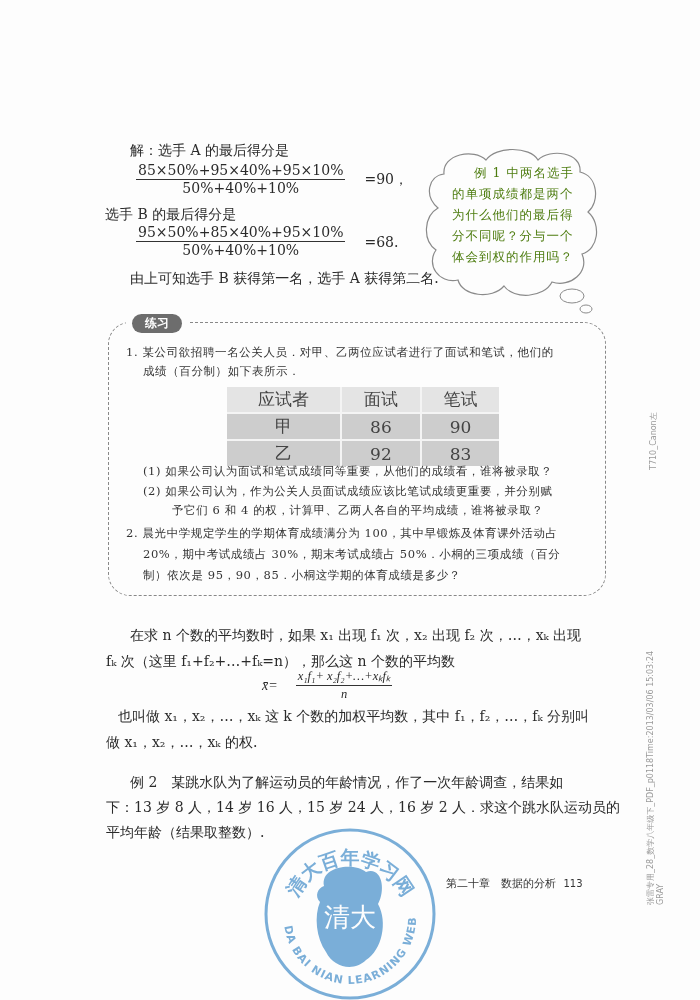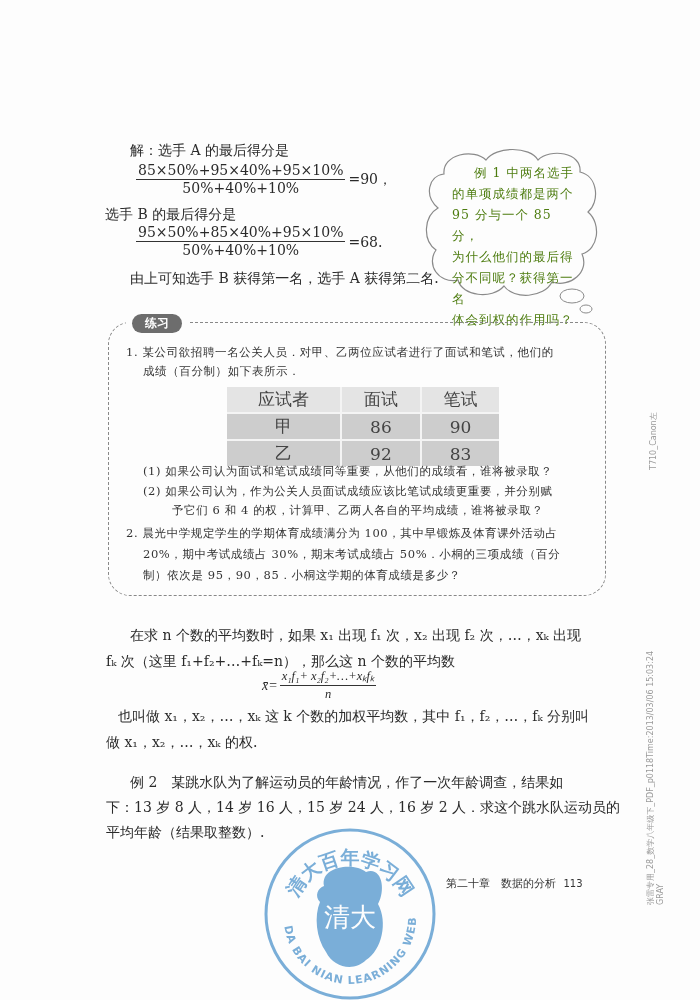--- a/index.html
+++ b/index.html
@@ -7,21 +7,21 @@
       width: 700px; height: 1000px; position: relative; overflow: hidden;
       background: #fdfdfd;
       font-family: "DejaVu Serif", "Liberation Serif", serif;
       color: #2a2a2a;
     }
     .abs { position: absolute; }
     .txt { font-size: 14px; line-height: 20px; white-space: nowrap; }
     .it { font-style: italic; font-family: "Liberation Serif", serif; }
 
     
-    .frac { position: absolute; display: flex; align-items: center; font-size: 14px; }
+    .frac { position: absolute; display: flex; align-items: center; font-size: 14px; gap: 16px; }
     .frac .fr { display: inline-flex; flex-direction: column; align-items: center; }
     .frac .num { padding: 0 2px; border-bottom: 1px solid #333; line-height: 17px; }
     .frac .den { line-height: 17px; text-align: right; }
     .frac .res { margin-left: 3px; }
 
     
     .bubble { position: absolute; left: 422px; top: 146px; width: 168px; height: 148px; }
     .bubble svg { position: absolute; left: 0; top: 0; }
     .bubble-text {
       position: absolute; left: 30px; top: 16px; width: 124px;
@@ -89,23 +89,22 @@
     <path d="M22,28 C20,8 52,2 64,14 C74,0 108,0 116,14 C128,2 160,6 158,26
              C176,30 178,56 166,66 C180,78 176,104 160,108 C168,126 148,142 130,136
              C122,152 92,154 82,140 C70,154 40,150 36,134 C16,138 4,118 14,104
              C0,94 2,70 16,62 C2,50 6,30 22,28 Z" fill="#fdfdfd" stroke="#8a8a8a" stroke-width="1.2"></path>
     <ellipse cx="150" cy="150" rx="12" ry="7" fill="none" stroke="#8a8a8a" stroke-width="1"></ellipse>
     <ellipse cx="164" cy="163" rx="6" ry="4" fill="none" stroke="#8a8a8a" stroke-width="1"></ellipse>
   </svg>
   <div class="bubble-text">
     <div class="indent">例 1 中两名选手</div>
     <div>的单项成绩都是两个</div>
-    <div>95 分与一个 85 分，</div>
     <div>为什么他们的最后得</div>
-    <div>分不同呢？获得第一名</div>
+    <div>分不同呢？分与一个</div>
     <div>体会到权的作用吗？</div>
   </div>
 </div>
 
 <div class="ex-box"></div>
 <div class="ex-tag-mask"></div>
 <div class="ex-tag">练习</div>
 
 <div class="abs ex-text" style="left:126px; top:343px;">1. 某公司欲招聘一名公关人员．对甲、乙两位应试者进行了面试和笔试，他们的</div>
 <div class="abs ex-text" style="left:143px; top:362px;">成绩（百分制）如下表所示．</div>

